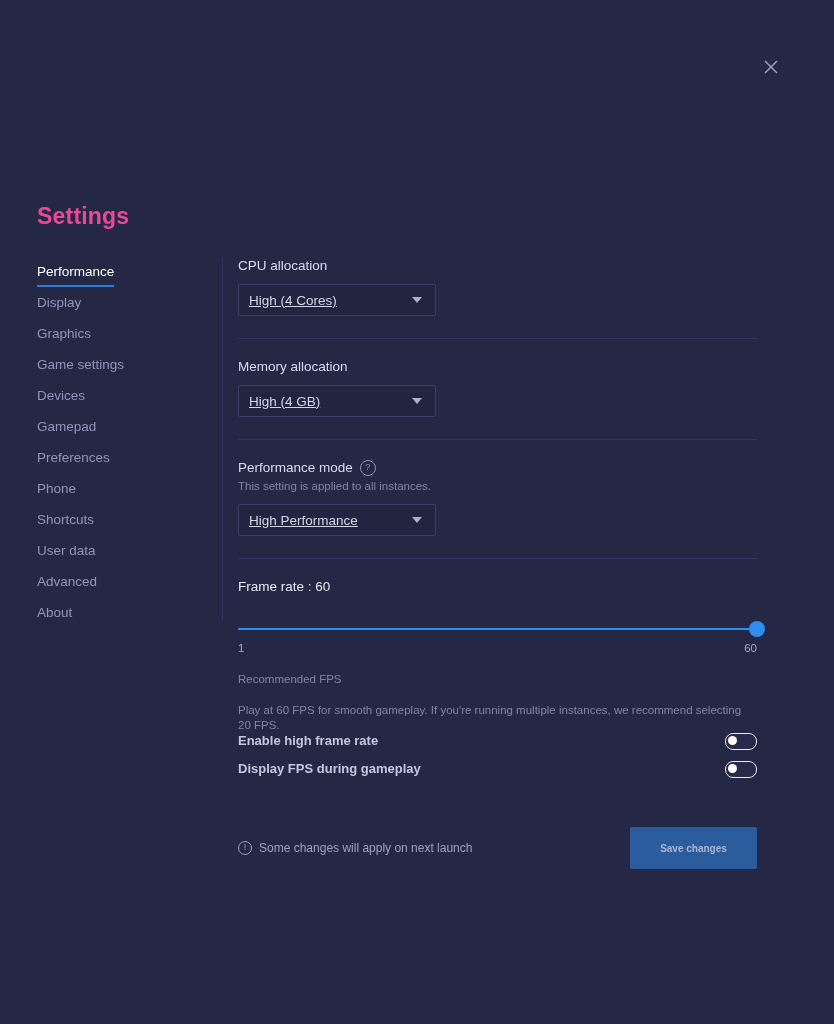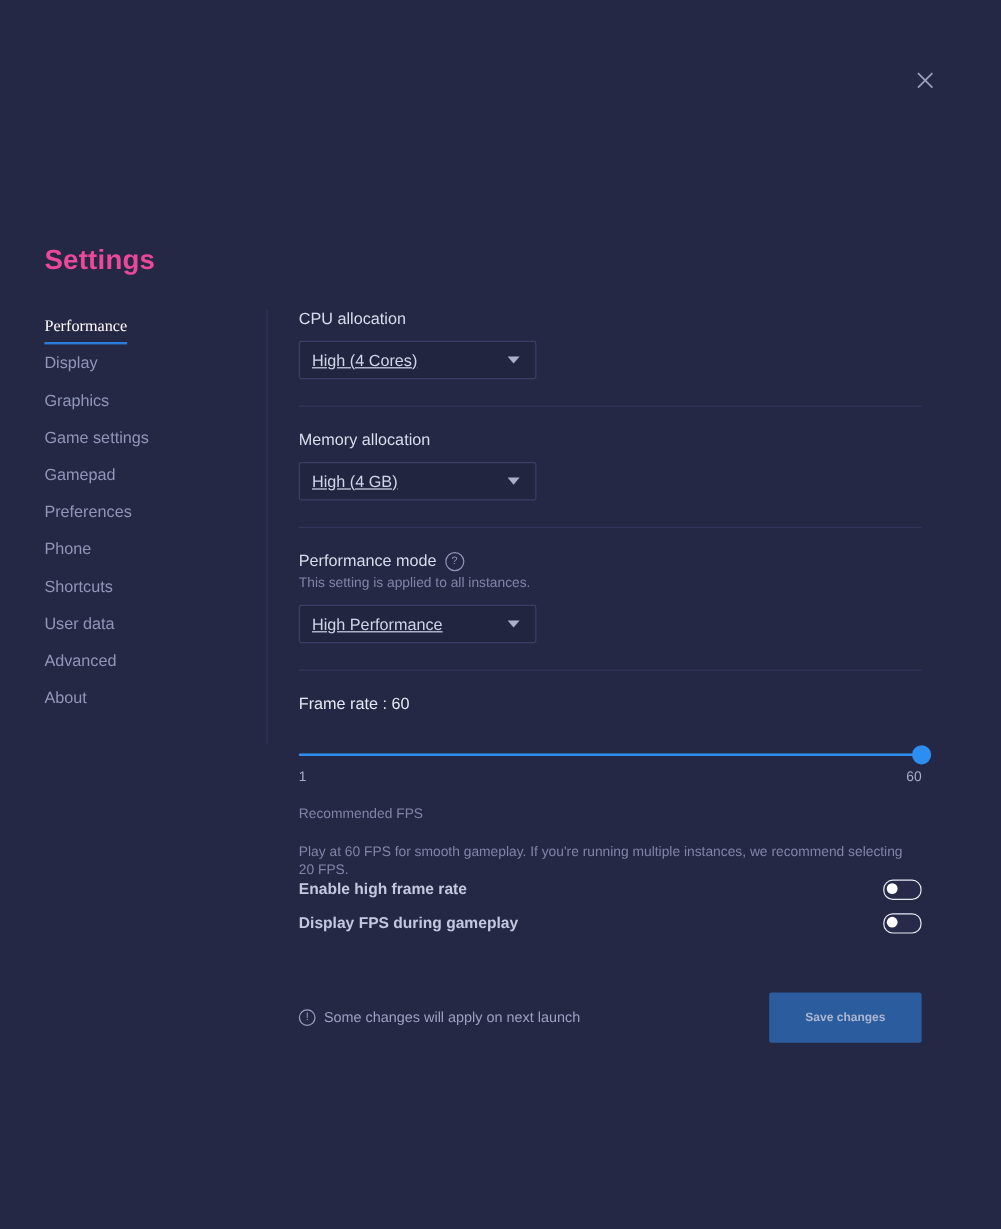--- a/index.html
+++ b/index.html
@@ -58,37 +58,36 @@
     cursor: pointer;
     white-space: nowrap;
   }
   .nav-item .nav-label {
     display: inline-block;
     padding-bottom: 3px;
   }
   .nav-item.active .nav-label {
     color: #ffffff;
     border-bottom: 2px solid #2b7ddb;
-    font-family: Liberation Serif, serif;
   }
 
   
   .v-divider {
     position: absolute;
     left: 222px;
     top: 258px;
     width: 1px;
     height: 362px;
     background: #32355a;
   }
 
   
   .content {
     position: absolute;
-    left: 249px;
+    left: 238px;
     top: 258px;
     width: 519px;
   }
 
   .field-label {
     font-size: 13.5px;
     color: #d9dcec;
     margin-bottom: 11px;
   }
   .field-label.with-icon {
@@ -298,20 +297,23 @@
   <div class="nav-item">
     <span class="nav-label">Display</span>
   </div>
   <div class="nav-item">
     <span class="nav-label">Graphics</span>
   </div>
   <div class="nav-item">
     <span class="nav-label">Game settings</span>
   </div>
   <div class="nav-item">
+    <span class="nav-label">Devices</span>
+  </div>
+  <div class="nav-item">
     <span class="nav-label">Gamepad</span>
   </div>
   <div class="nav-item">
     <span class="nav-label">Preferences</span>
   </div>
   <div class="nav-item">
     <span class="nav-label">Phone</span>
   </div>
   <div class="nav-item">
     <span class="nav-label">Shortcuts</span>

